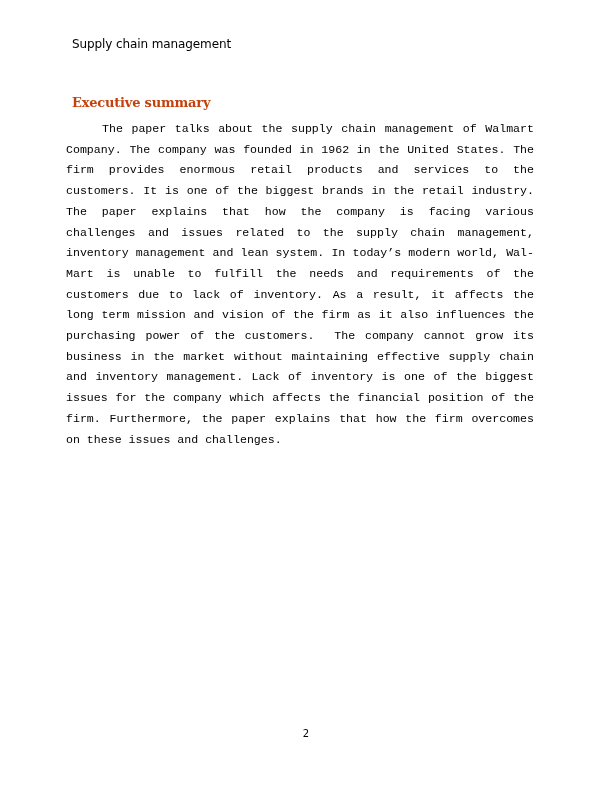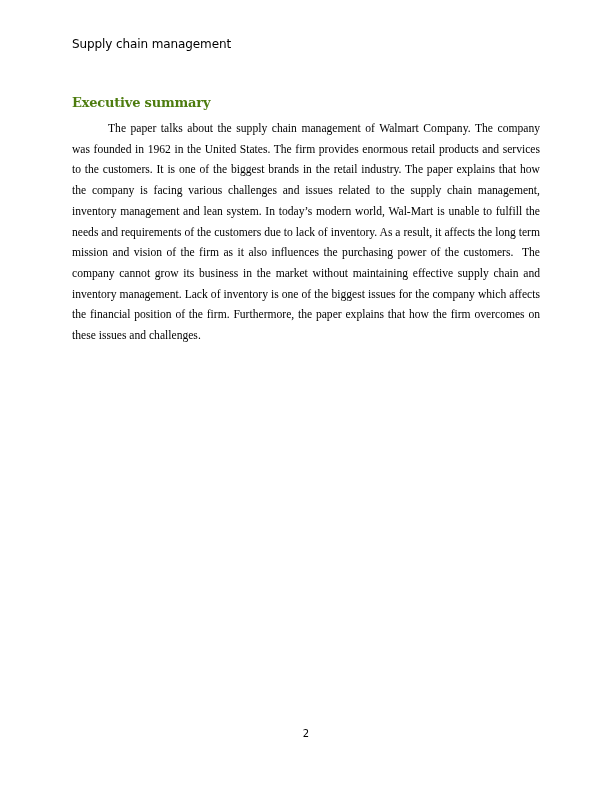--- a/index.html
+++ b/index.html
@@ -5,25 +5,25 @@
     html, body { margin: 0; padding: 0; background: #ffffff; }
     body { width: 612px; height: 792px; position: relative; overflow: hidden; }
     .header-text {
       position: absolute; left: 72px; top: 37px;
       font-family: "DejaVu Sans", sans-serif; font-size: 12px; color: #000;
       letter-spacing: -0.1px;
     }
     .heading {
       position: absolute; left: 72px; top: 95px;
       font-family: "DejaVu Serif", serif; font-weight: bold; font-size: 13px;
-      color: #4d7c0f; margin: 0; letter-spacing: -0.2px;
+      color: #c2410c; margin: 0; letter-spacing: -0.2px;
     }
     .body-para {
-      position: absolute; left: 72px; top: 119px; width: 468px;
-      font-family: Liberation Serif, serif; font-size: 11.6px; line-height: 20.7px;
+      position: absolute; left: 66px; top: 119px; width: 468px;
+      font-family: Liberation Mono, monospace; font-size: 11.6px; line-height: 20.7px;
       color: #000; text-align: justify; text-indent: 36px; margin: 0;
     }
     .page-number {
       position: absolute; left: 0; width: 612px; top: 728px; text-align: center;
       font-family: "DejaVu Sans", sans-serif; font-size: 10px; color: #000;
     }
   </style>
 </head>
 <body>
 

